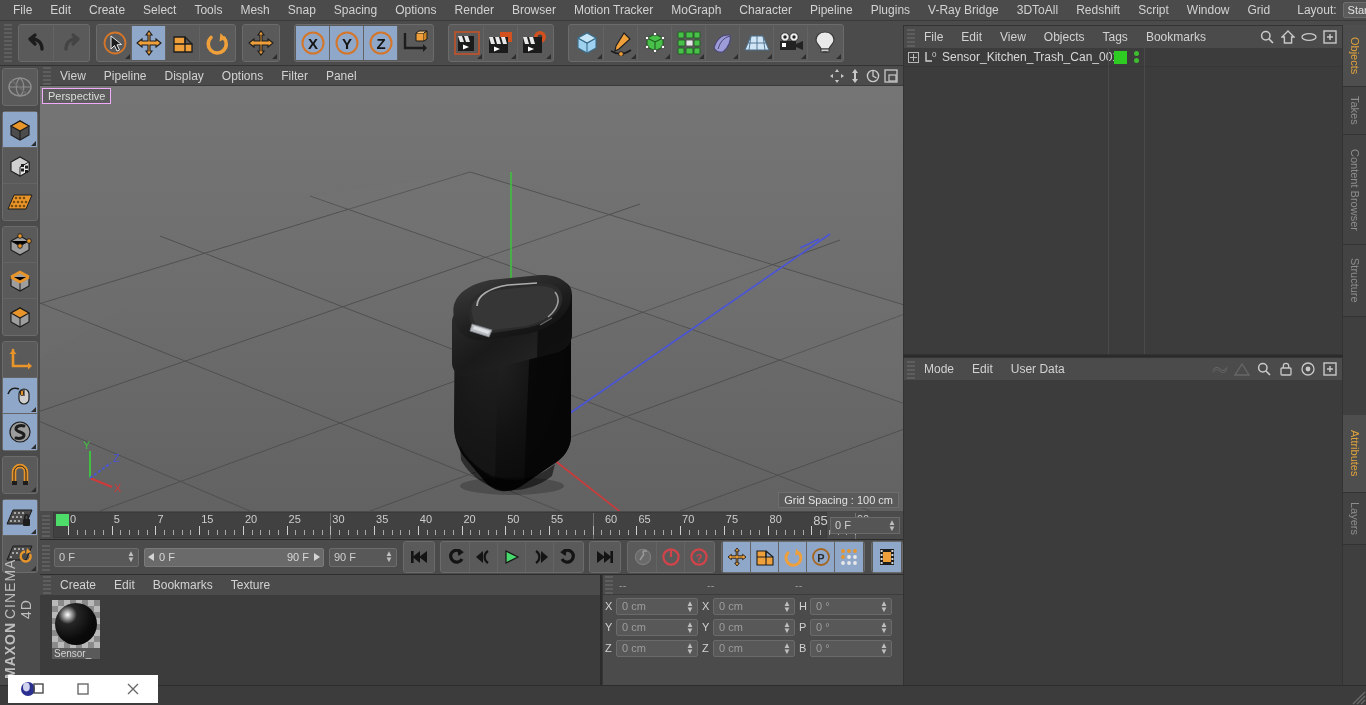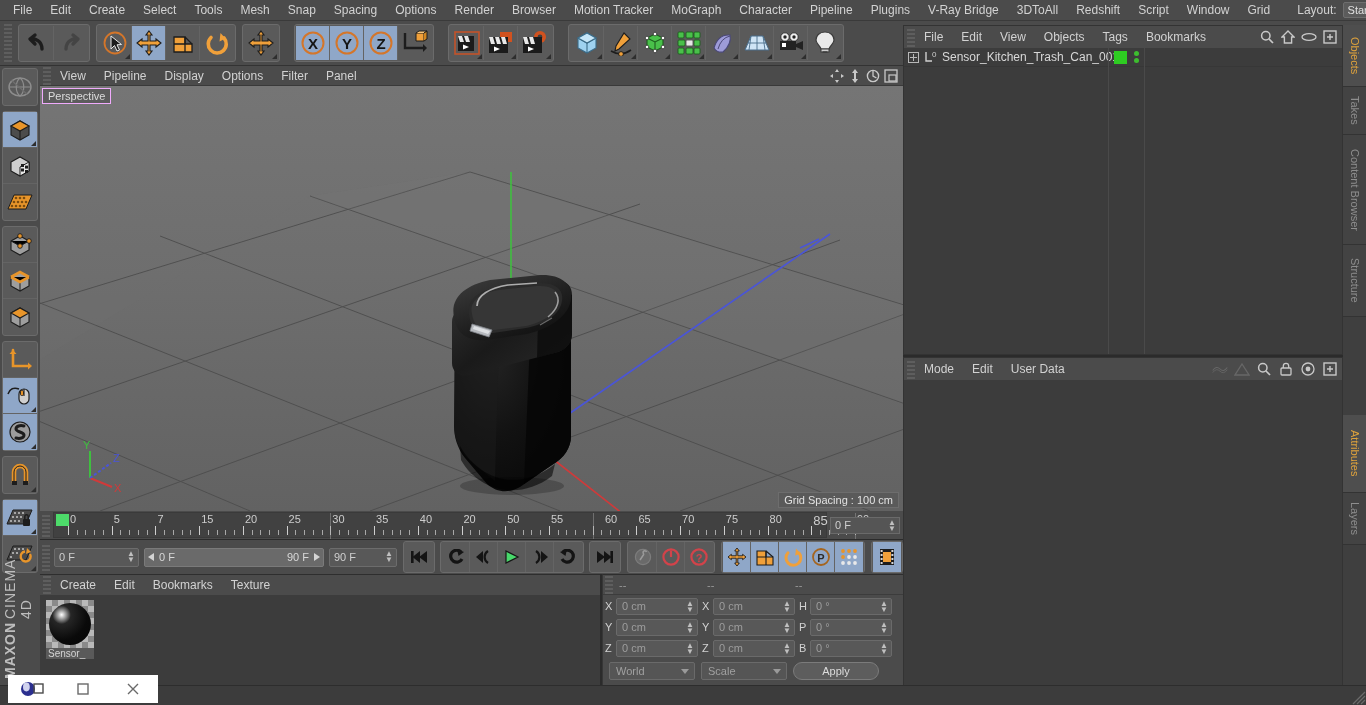--- a/index.html
+++ b/index.html
@@ -90,21 +90,21 @@
   .pbtn{ width:28px; height:30px; display:flex; align-items:center; justify-content:center;
       background:#5a5a5a; border-right:1px solid #646464; position:relative;}
   .pbtn:last-child{border-right:none;}
   .pbtn.sel{background:#8fa7c8;}
   
   #matmgr{ position:absolute; left:40px; top:574px; width:560px; height:112px; background:#3c3c3c;
       border-top:1px solid #2e2e2e;}
   #matmenu{ height:20px; background:#4b4b4b; display:flex; align-items:center;}
   #matmenu .menu-item{ line-height:20px; height:20px; }
   #matbody{ height:92px; background:#3c3c3c; padding:5px 0 0 6px; }
-  .matitem{ width:48px; }
+  .matitem{ width:48px;margin-left:6px; }
   .matswatch{ width:48px; height:48px; position:relative;
       background-image:
         linear-gradient(45deg,#8a8a8a 25%,transparent 25%,transparent 75%,#8a8a8a 75%),
         linear-gradient(45deg,#8a8a8a 25%,#b9b9b9 25%,#b9b9b9 75%,#8a8a8a 75%);
       background-size:12px 12px; background-position:0 0,6px 6px; }
   .matsphere{ position:absolute; left:3px; top:3px; width:42px; height:42px; border-radius:50%;
       background:radial-gradient(circle at 30% 28%, #ffffff 0%, #cfcfcf 5%, #262626 22%, #0a0a0a 60%, #050505 100%);}
   .matname{ width:48px; font-size:10px; color:#d4d4d4; background:#5a5a5a; text-align:left;
       padding:0 2px; overflow:hidden; white-space:nowrap;}
   
@@ -1029,31 +1029,20 @@
           <span>0 cm</span>
           <span class="spin">▲<br>▼</span>
         </span>
         <span class="clabel">B</span>
         <span class="cfield">
           <span>0 °</span>
           <span class="spin">▲<br>▼</span>
         </span>
       </div>
     </div>
-  <div id="coordfoot">
-    <div class="cdrop">
-      <span>World</span>
-        <span class="cv"></span>
-    </div>
-    <div class="cdrop">
-      <span>Scale</span>
-        <span class="cv"></span>
-    </div>
-    <div id="applybtn">Apply</div>
-  </div>
 </div>
 
 <div id="objmgr">
   <div id="objmenu">
     <div class="dragdots" style="height:20px;margin-left:3px"></div>
     <div id="objmenu-items" style="display:flex">
         <div class="menu-item">File</div>
         <div class="menu-item">Edit</div>
         <div class="menu-item">View</div>
         <div class="menu-item">Objects</div>

